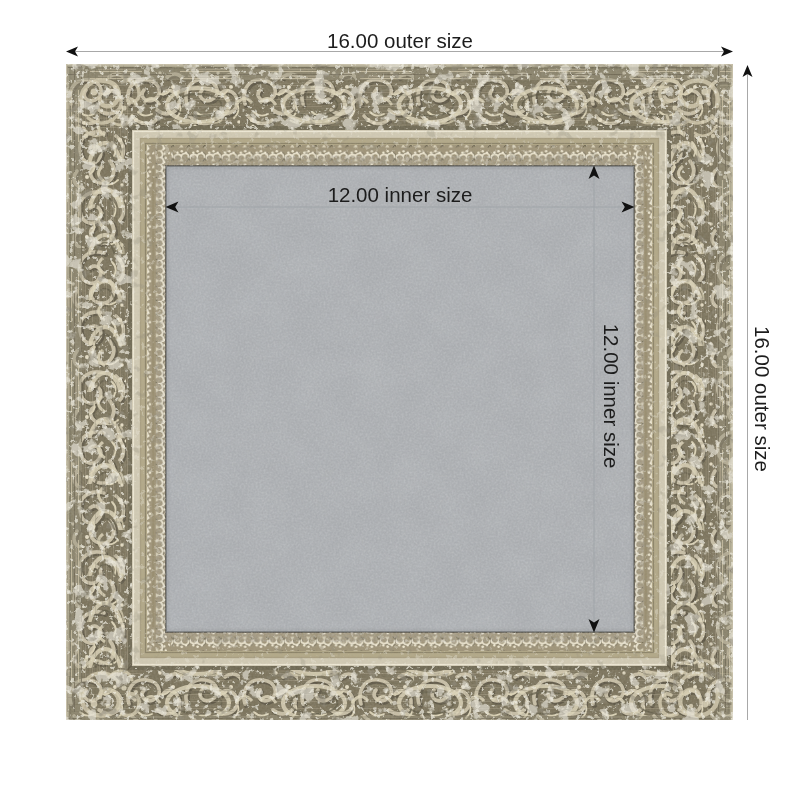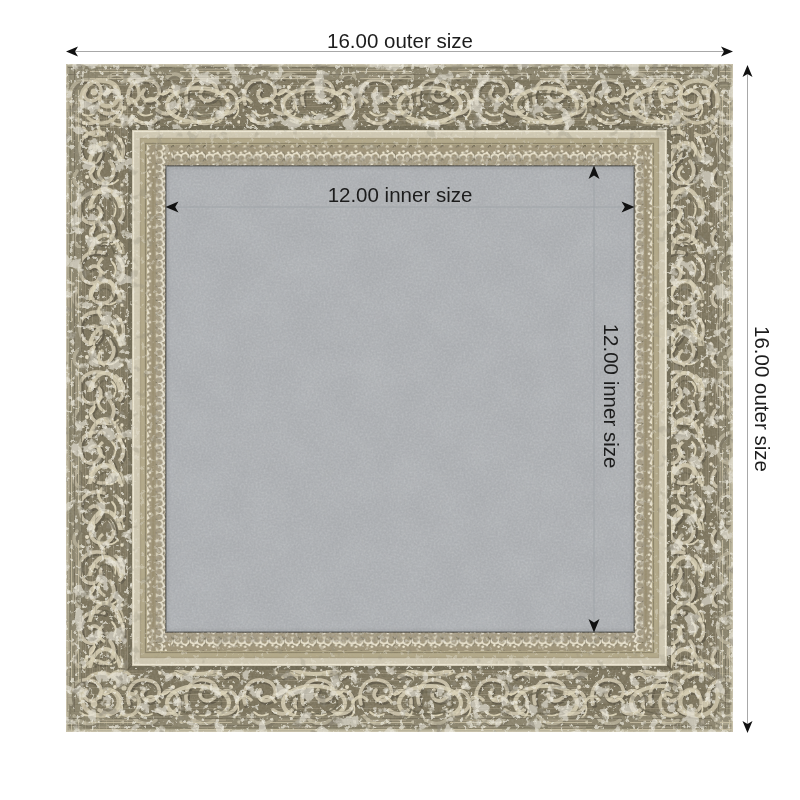--- a/index.html
+++ b/index.html
@@ -1,16 +1,16 @@
 <!DOCTYPE html>
 <html><head>
 <meta charset="utf-8">
 <style>
   html,body{margin:0;padding:0;background:#ffffff;}
-  #wrap{width:800px;height:800px;position:relative;overflow:hidden;}
+  #wrap{width:800px;height:720px;position:relative;overflow:hidden;}
   svg{display:block;}
   text{font-family:"Liberation Sans", sans-serif;fill:#1c1c1c;}
 </style>
 </head>
 <body>
 <div id="wrap">
 <svg width="800" height="800" viewBox="0 0 800 800">
 <defs>
   <filter id="creamBlotch" x="-2%" y="-2%" width="104%" height="104%">
     <feTurbulence type="fractalNoise" baseFrequency="0.07" numOctaves="4" seed="8"></feTurbulence>

